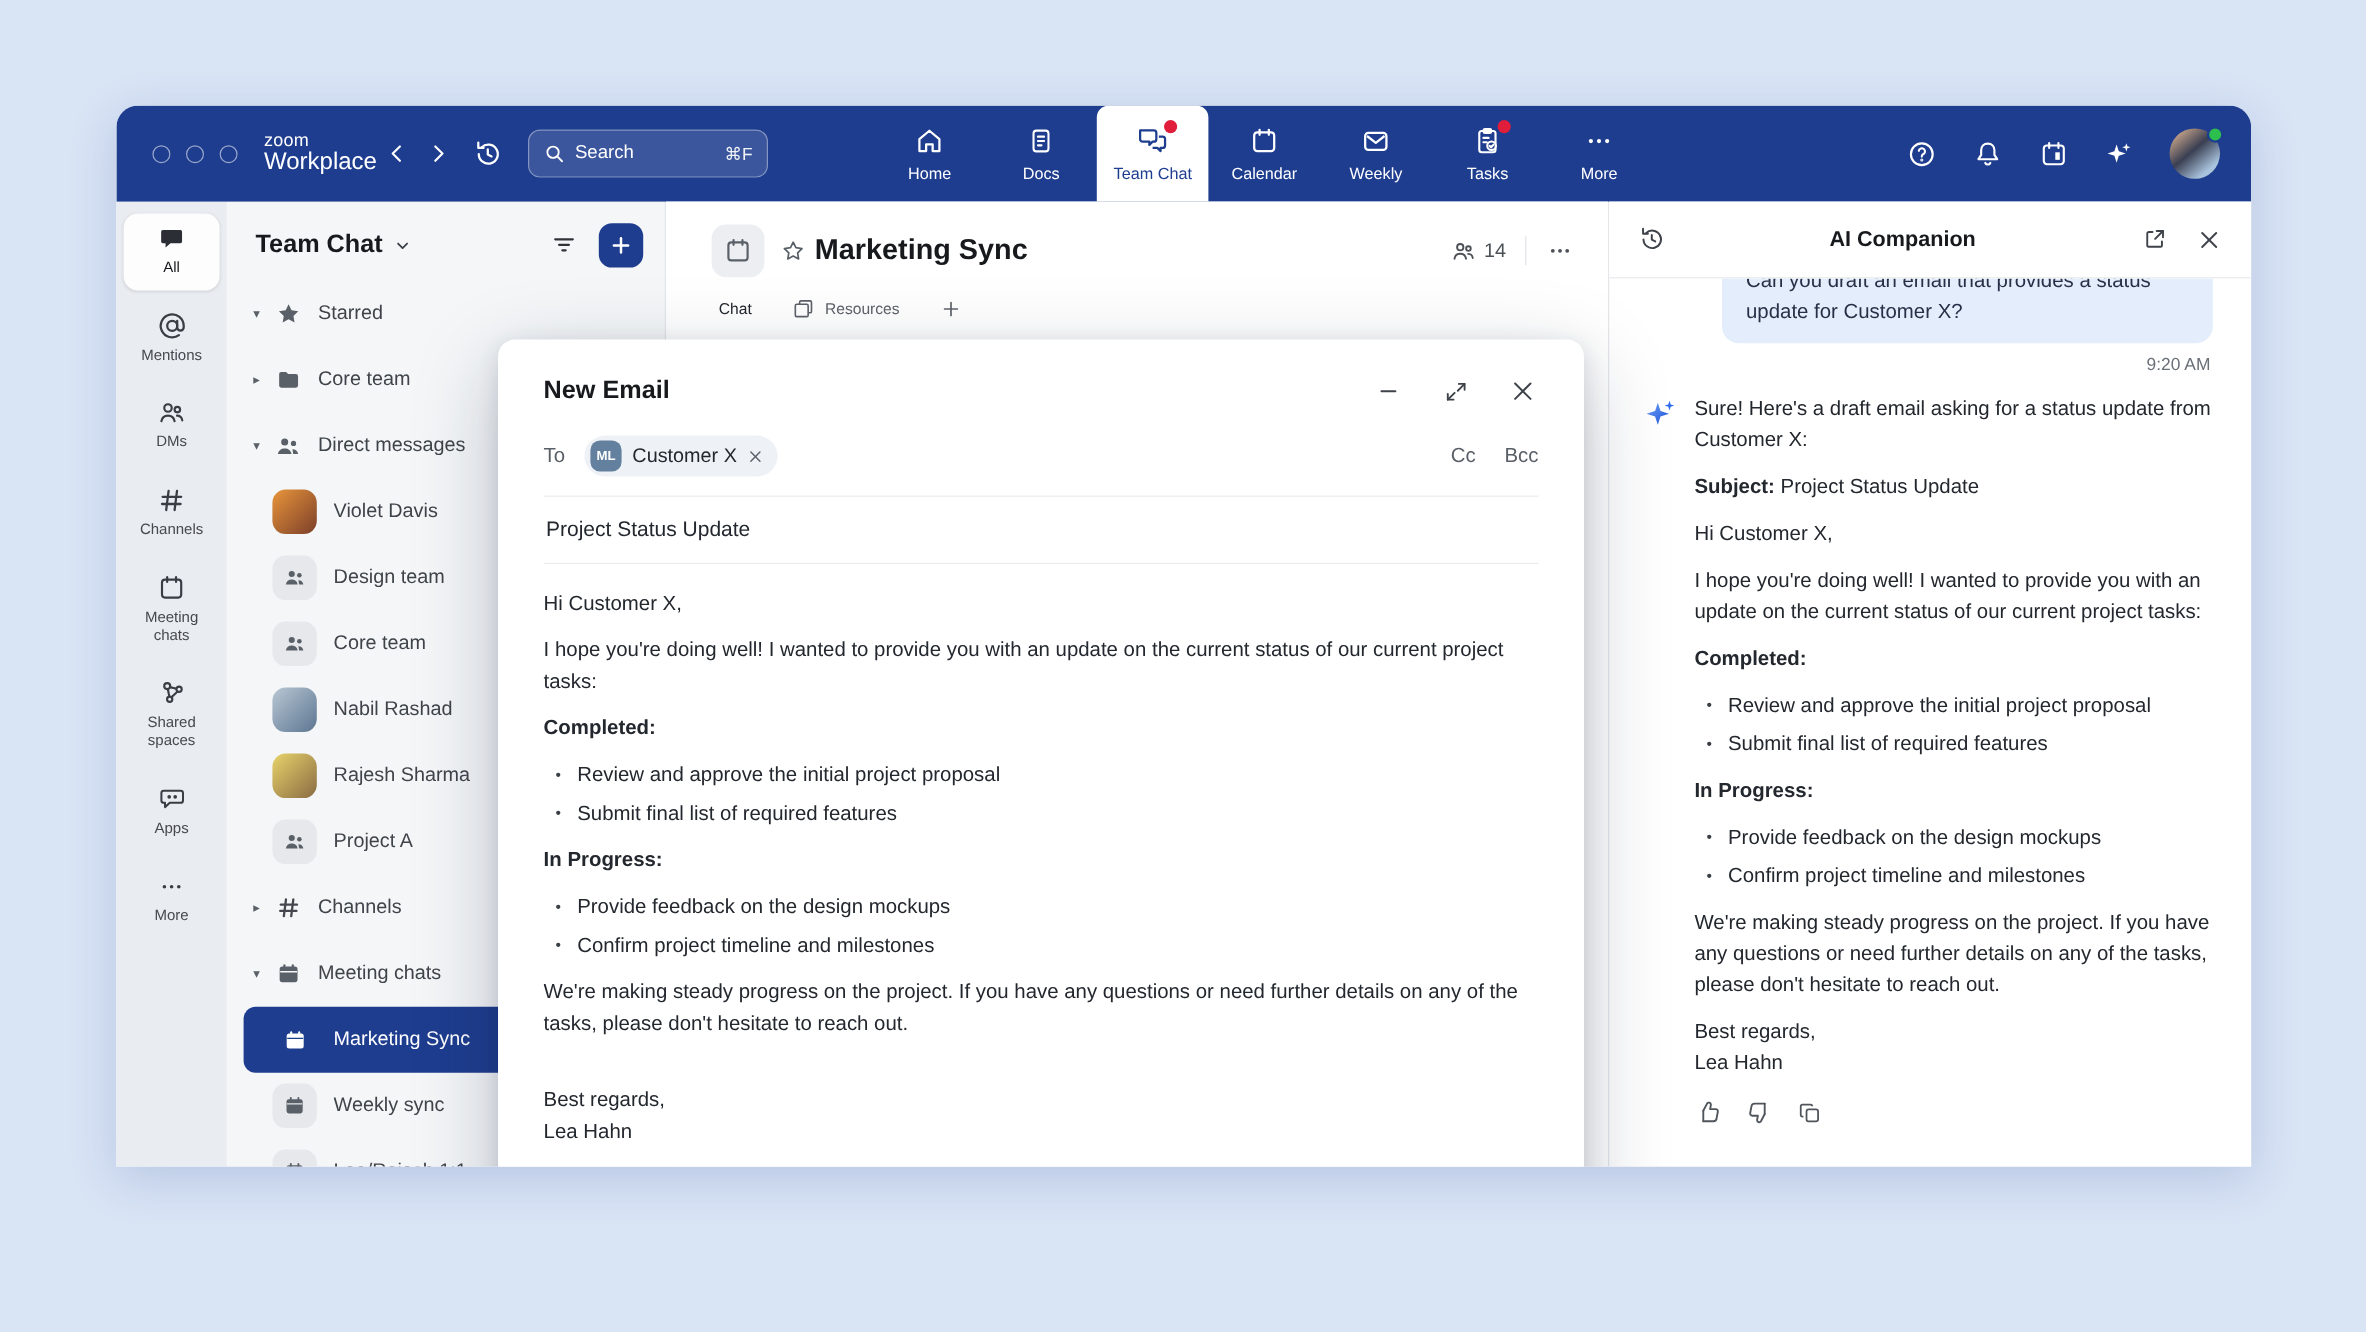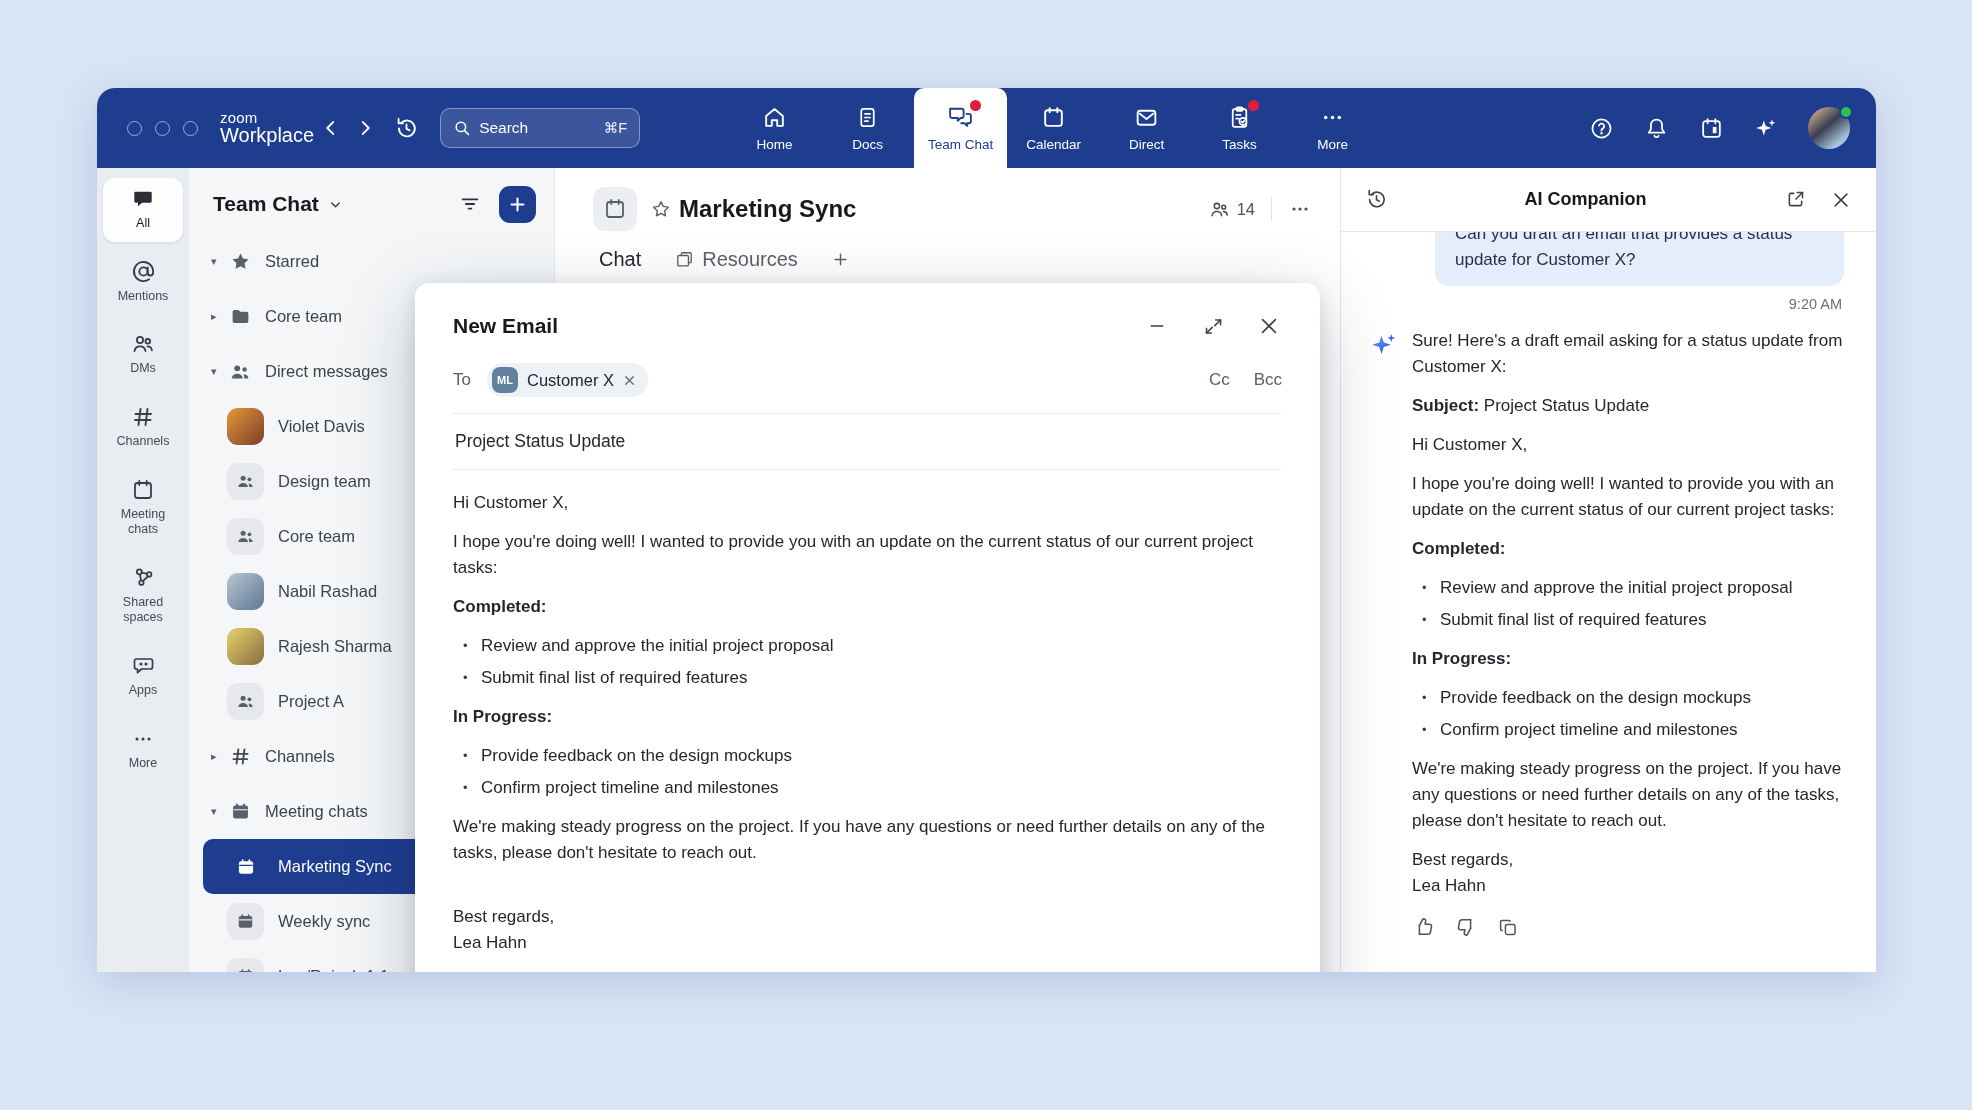--- a/index.html
+++ b/index.html
@@ -74,21 +74,21 @@
   
   .main { flex:1; background:#fff; position:relative; overflow:hidden; }
   .main-head { display:flex; align-items:center; padding:16px 28px 0 38px; height:66px; }
   .cal-badge { width:44px; height:44px; border-radius:12px; background:#eceef1; color:#5a6068;
                display:flex; align-items:center; justify-content:center; }
   .star-o { margin-left:14px; color:#5a6068; display:flex; }
   .main-title { margin-left:8px; font-size:24px; font-weight:700; color:#17191c; }
   .mh-right { margin-left:auto; display:flex; align-items:center; gap:16px; color:#4c5157; }
   .members { display:flex; align-items:center; gap:7px; font-size:16.5px; }
   .vdiv { width:1px; height:24px; background:#e0e3e7; }
-  .main-tabs { display:flex; align-items:center; gap:34px; padding:14px 28px 0 44px; font-size:20px; color:#5d6269; }
+  .main-tabs { display:flex; align-items:center; gap:34px; padding:14px 28px 0 44px; font-size:13px; color:#5d6269; }
   .mtab { display:flex; align-items:center; gap:8px; cursor:pointer; }
   .mtab.active { color:#23272e; font-weight:500; }
   .bottom-msg { position:absolute; left:40px; bottom:-26px; display:flex; align-items:flex-end; gap:14px; }
   .bm-av { width:46px; height:46px; border-radius:50%; background:linear-gradient(140deg,#b7c6da,#7d96ad 60%,#c8d4e2); }
   .bm-bubble { background:#e8e9eb; border-radius:16px; padding:14px 24px 22px; font-size:16.5px; color:#3a3f46; }
 
   
   .ai-panel { width:536px; background:#fff; border-left:1px solid #e4e6ea; display:flex; flex-direction:column; }
   .ai-head { height:64px; border-bottom:1px solid #e8eaed; display:flex; align-items:center; padding:0 22px; flex:0 0 64px;
              background:#fff; z-index:2; }
@@ -226,21 +226,21 @@
             </span>
           <span>Calendar</span>
         </div>
         <div class="nav-tab">
           <span class="ticon">
               <svg width="25" height="25" viewBox="0 0 24 24" fill="none" stroke="currentColor" stroke-width="1.8" stroke-linejoin="round">
                 <rect x="3.5" y="5.5" width="17" height="13.5" rx="2.5"></rect>
                 <polyline points="5 8 12 13.5 19 8"></polyline>
               </svg>
             </span>
-          <span>Direct</span>
+          <span>Weekly</span>
         </div>
         <div class="nav-tab">
           <span class="ticon">
             <svg width="25" height="25" viewBox="0 0 24 24" fill="none" stroke="currentColor" stroke-width="1.7" stroke-linecap="round" stroke-linejoin="round">
                 <rect x="5.5" y="4" width="13" height="17" rx="2"></rect>
                 <rect x="9" y="2.4" width="6" height="3.2" rx="1"></rect>
                 <line x1="8.8" y1="9.5" x2="13" y2="9.5"></line>
                 <line x1="8.8" y1="13" x2="11.5" y2="13"></line>
                 <circle cx="15.3" cy="15.8" r="3.4" fill="#1e3d8f"></circle>
                 <polyline points="13.8 15.9 15 17 16.9 14.9"></polyline>

